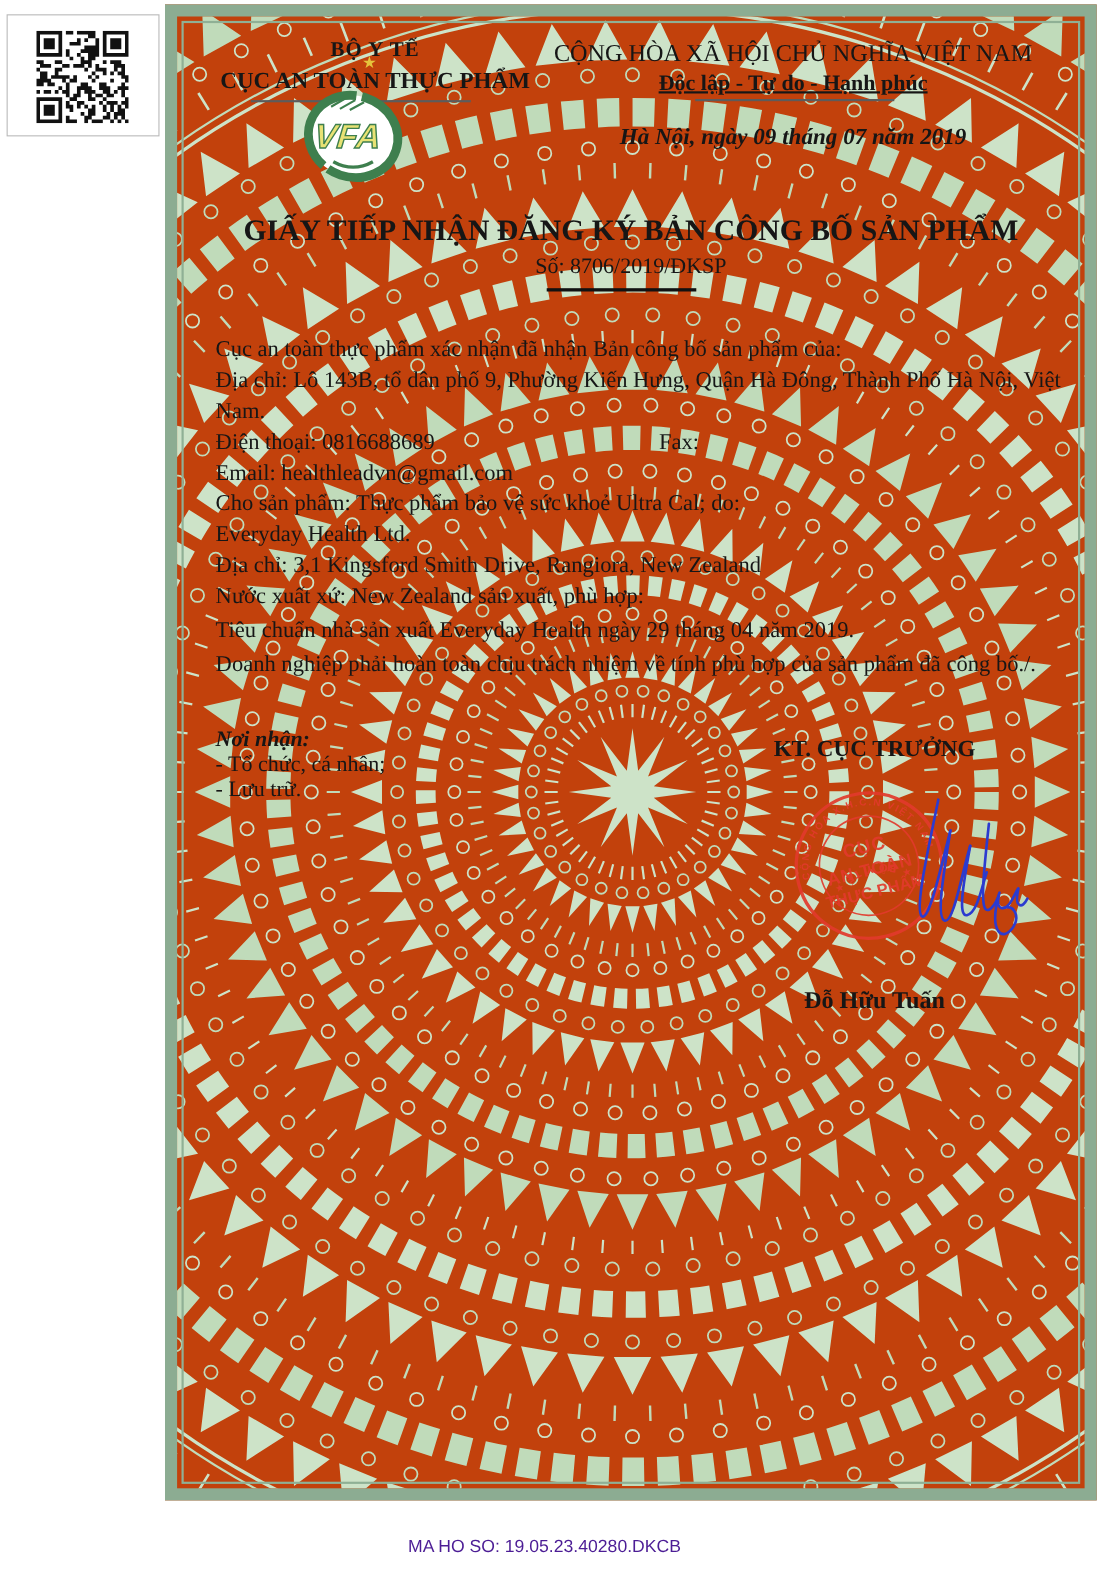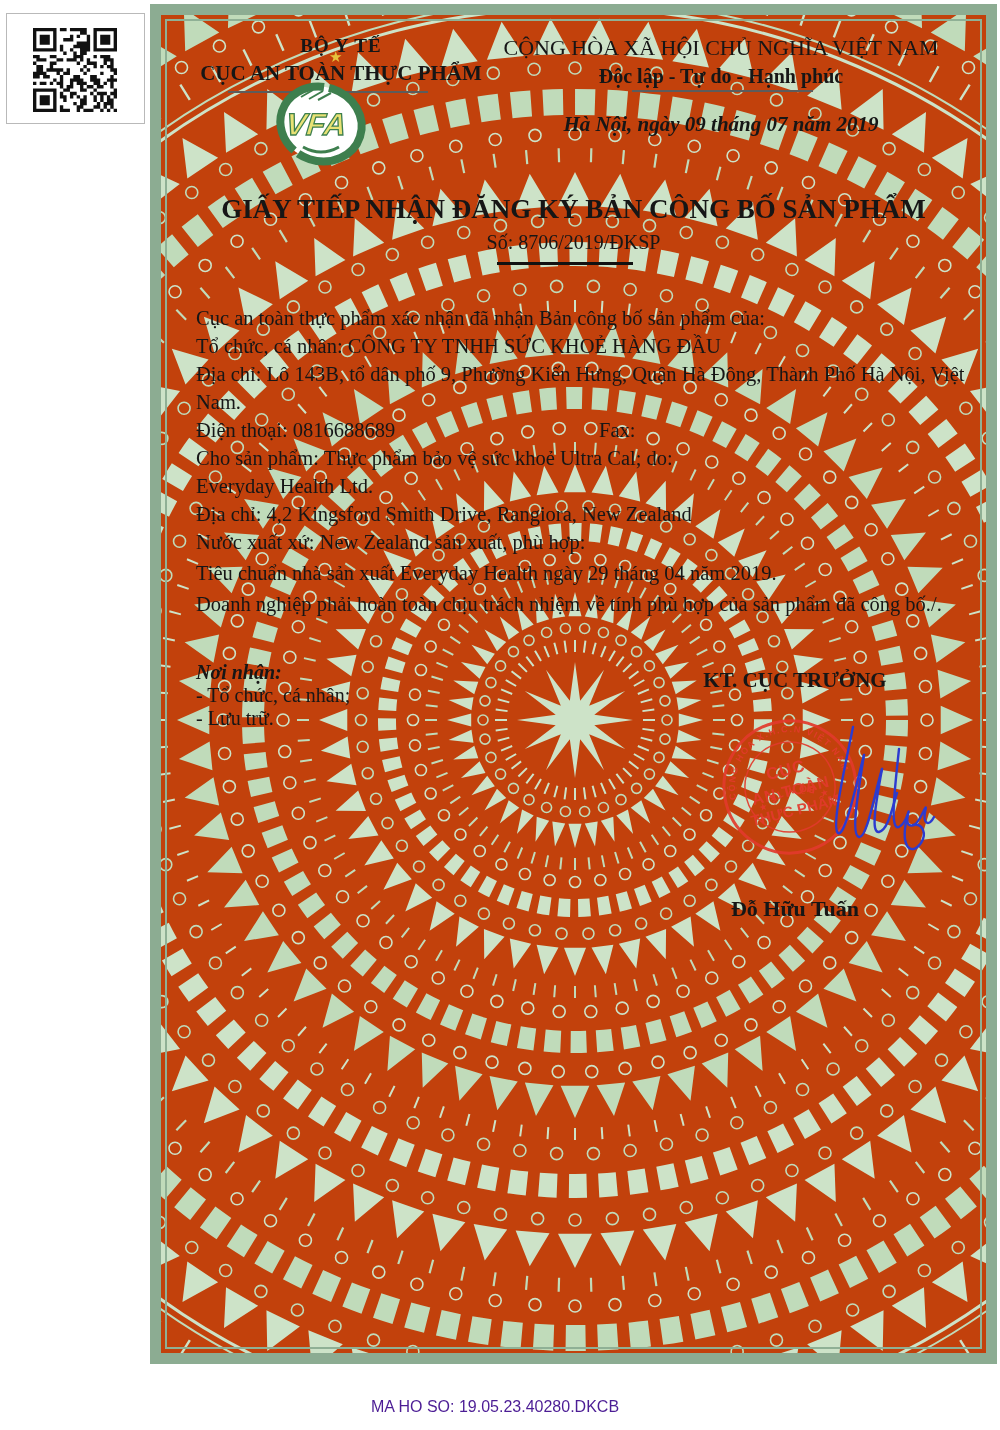--- a/index.html
+++ b/index.html
@@ -18,21 +18,21 @@
   .abs{position:absolute;}
   
   .hdr-left{left:30px;top:20px;width:300px;text-align:center;}
   .hdr-ministry{font-size:19px;font-weight:bold;letter-spacing:1px;}
   .hdr-dept{font-size:21px;font-weight:bold;margin-top:4px;white-space:nowrap;}
   .rule-left{left:67px;top:76px;width:200px;height:2px;background:#5c5c5c;}
   .star-glyph{left:168px;top:33px;font-size:15px;color:#e5c33c;z-index:5;font-family:"DejaVu Sans",sans-serif;}
   .vfa{left:110px;top:62px;z-index:4;}
   .hdr-right{left:330px;top:20px;width:460px;text-align:center;}
   .hdr-nation{font-size:22px;font-weight:normal;white-space:nowrap;}
-  .hdr-motto{font-size:20px;font-weight:bold;margin-top:4px;}
+  .hdr-motto{font-size:20px;font-weight:bold;margin-top:4px;text-decoration:underline;}
   .rule-right{left:471px;top:75px;width:181px;height:2px;background:#5c5c5c;}
   .date-line{left:330px;top:97px;width:460px;text-align:center;font-size:21px;
              font-weight:bold;font-style:italic;}
   
   .doc-title{left:0;top:179px;width:825px;text-align:center;font-size:27px;font-weight:bold;}
   .doc-number{left:0;top:216px;width:825px;text-align:center;font-size:20px;}
   .title-rule{left:336px;top:247px;width:136px;height:3px;background:#111;}
   
   .body-block{left:35px;top:289px;width:776px;font-size:20.5px;line-height:28px;}
   .body-block p{margin:0;}
@@ -812,29 +812,29 @@
       </div>
       <div class="abs rule-right"></div>
       <div class="abs date-line">Hà Nội, ngày 09 tháng 07 năm 2019</div>
 
       <div class="abs doc-title">GIẤY TIẾP NHẬN ĐĂNG KÝ BẢN CÔNG BỐ SẢN PHẨM</div>
       <div class="abs doc-number">Số: 8706/2019/ĐKSP</div>
       <div class="abs title-rule"></div>
 
       <div class="abs body-block">
         <p>Cục an toàn thực phẩm xác nhận đã nhận Bản công bố sản phẩm của:</p>
-        <p>Tổ chức, cá nhân: CÔNG TY TNHH SỨC KHOẺ HÀNG ĐẦU</p>
         <p>Địa chỉ: Lô 143B, tổ dân phố 9, Phường Kiến Hưng, Quận Hà Đông, Thành Phố Hà Nội, Việt Nam.</p>
         <p class="phone-row">
           <span>Điện thoại: 0816688689</span>
           <span class="fax">Fax:</span>
         </p>
+        <p>Email: healthleadvn@gmail.com</p>
         <p>Cho sản phẩm: Thực phẩm bảo vệ sức khoẻ Ultra Cal; do:</p>
         <p>Everyday Health Ltd.</p>
-        <p>Địa chỉ: 4,2 Kingsford Smith Drive, Rangiora, New Zealand</p>
+        <p>Địa chỉ: 3,1 Kingsford Smith Drive, Rangiora, New Zealand</p>
         <p>Nước xuất xứ: New Zealand sản xuất, phù hợp:</p>
         <p class="sp1">Tiêu chuẩn nhà sản xuất Everyday Health ngày 29 tháng 04 năm 2019.</p>
         <p class="sp1">Doanh nghiệp phải hoàn toàn chịu trách nhiệm về tính phù hợp của sản phẩm đã công bố./.</p>
       </div>
 
       <div class="abs recipients">
         <div class="recipients-title">Nơi nhận:</div>
         <div>- Tổ chức, cá nhân;</div>
         <div>- Lưu trữ.</div>
       </div>

